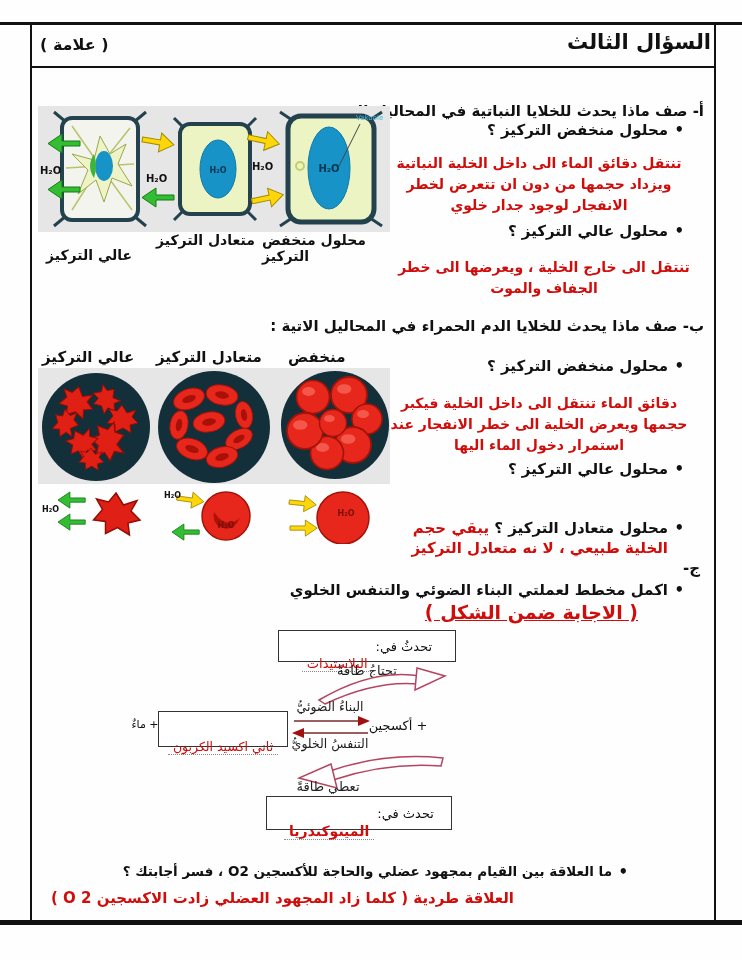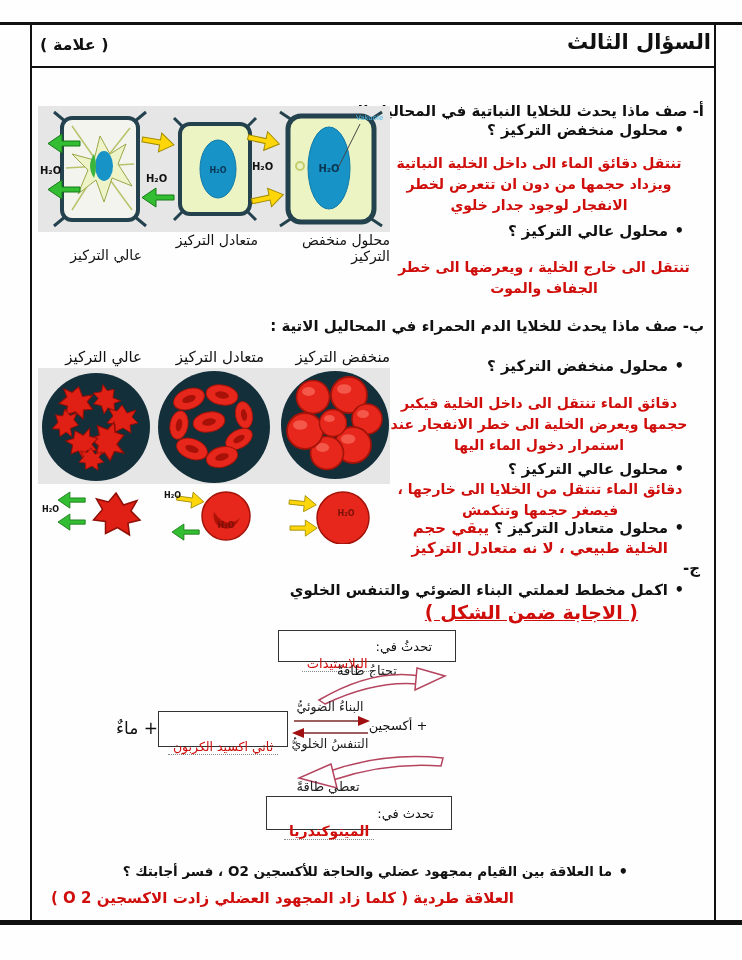--- a/index.html
+++ b/index.html
@@ -15,21 +15,21 @@
   .title{position:absolute;top:30px;right:31px;font-size:21px;font-weight:bold;direction:rtl;}
   .mark{position:absolute;top:35px;left:40px;font-size:16px;font-weight:bold;direction:rtl;}
   .h{position:absolute;right:38px;font-size:15px;font-weight:bold;direction:rtl;}
   .q{position:absolute;right:58px;font-size:15px;font-weight:bold;direction:rtl;padding-right:16px;}
   .q::before{content:"•";position:absolute;right:0;top:0;font-size:15px;}
   .ans{position:absolute;right:42px;font-size:14px;font-weight:bold;color:#cf0e0c;
        direction:rtl;text-align:center;line-height:21px;}
   .red{color:#cf0e0c;font-weight:bold;}
   .note{position:absolute;top:601px;right:104px;font-size:19px;font-weight:bold;color:#cf0e0c;
         text-decoration:underline;direction:rtl;}
-  .cap{position:absolute;font-size:14px;font-weight:normal;text-align:right;direction:rtl;}
+  .cap{position:absolute;font-size:14px;font-weight:bold;text-align:left;direction:rtl;}
   .dbox{position:absolute;border:1.5px solid #333;background:#fff;display:flex;
         align-items:center;justify-content:center;direction:rtl;gap:3px;font-size:13px;}
   .blank{border-bottom:1px dotted #888;padding:0 5px;margin-top:36px;}
   .dlabel{position:absolute;font-size:12.5px;color:#222;text-align:center;direction:rtl;}
   .nowrap{white-space:nowrap;}
   .sig{position:absolute;left:32px;top:928px;font-size:21px;font-weight:bold;
        font-style:italic;color:#c21414;letter-spacing:1px;}
 </style>
 </head>
 <body>
@@ -240,21 +240,20 @@
         </g>
       <g transform="translate(252,34) scale(0.85)">
           <use href="#yarrow"></use>
         </g>
     </g>
   </svg>
 
   <div class="q" style="top:357px">محلول منخفض التركيز ؟</div>
   <div class="ans" style="top:393px;width:322px">دقائق الماء تنتقل الى داخل الخلية فيكبر حجمها ويعرض الخلية الى خطر الانفجار عند استمرار دخول الماء اليها</div>
   <div class="q" style="top:460px">محلول عالي التركيز ؟</div>
-  <div class="ans" style="top:479px;width:296px;right:54px">دقائق الماء تنتقل من الخلايا الى خارجها ، فيصغر حجمها وتنكمش</div>
   <div class="q" style="top:518px;width:300px;line-height:20px">
     <span>محلول متعادل التركيز ؟</span>
     <span class="red">يبقي حجم الخلية طبيعي ، لا نه متعادل التركيز</span>
   </div>
 
   <div class="h" style="top:559px;right:42px">ج-</div>
   <div class="q" style="top:581px">اكمل مخطط لعملتي البناء الضوئي والتنفس الخلوي</div>
   <div class="note">( الاجابة ضمن الشكل )</div>
 
   <div class="dbox" style="left:278px;top:630px;width:176px;height:30px">
@@ -274,21 +273,21 @@
     <line x1="2" y1="7" x2="66" y2="7" stroke="#7a2a2a" stroke-width="1.5"></line>
     <polygon points="66,2 78,7 66,12" fill="#a01010"></polygon>
     <line x1="12" y1="19" x2="76" y2="19" stroke="#7a2a2a" stroke-width="1.5"></line>
     <polygon points="12,14 0,19 12,24" fill="#a01010"></polygon>
   </svg>
   <div class="dlabel" style="left:288px;top:736px;width:84px">التنفسُ الخلويُّ</div>
 
   <div class="dbox" style="left:158px;top:711px;width:128px;height:34px">
     <span class="blank" style="color:#cf0e0c;font-size:12.5px">ثاني اكسيد الكربون</span>
   </div>
-  <div class="dlabel" style="left:116px;top:718px;width:42px;font-size:17px;color:#111">+ ماءٌ</div>
+  <div class="dlabel" style="left:124px;top:718px;width:42px;font-size:11px;color:#111">+ ماءٌ</div>
 
   <svg class="abs" style="left:283px;top:750px" width="170" height="42" viewBox="0 0 170 42">
     <path d="M160,8 Q100,2 44,22 L50,30 Q104,12 158,16 Z" fill="#fff" stroke="#b5455f" stroke-width="1.5"></path>
     <path d="M48,14 L16,28 L54,38 Z" fill="#fff" stroke="#b5455f" stroke-width="1.5"></path>
   </svg>
   <div class="dlabel" style="left:288px;top:779px;width:80px;font-size:13px">تعطي طاقةً</div>
 
   <div class="dbox" style="left:266px;top:796px;width:184px;height:32px">
     <span>تحدث في:</span>
     <span class="blank red" style="font-size:14px">الميتوكندريا</span>

